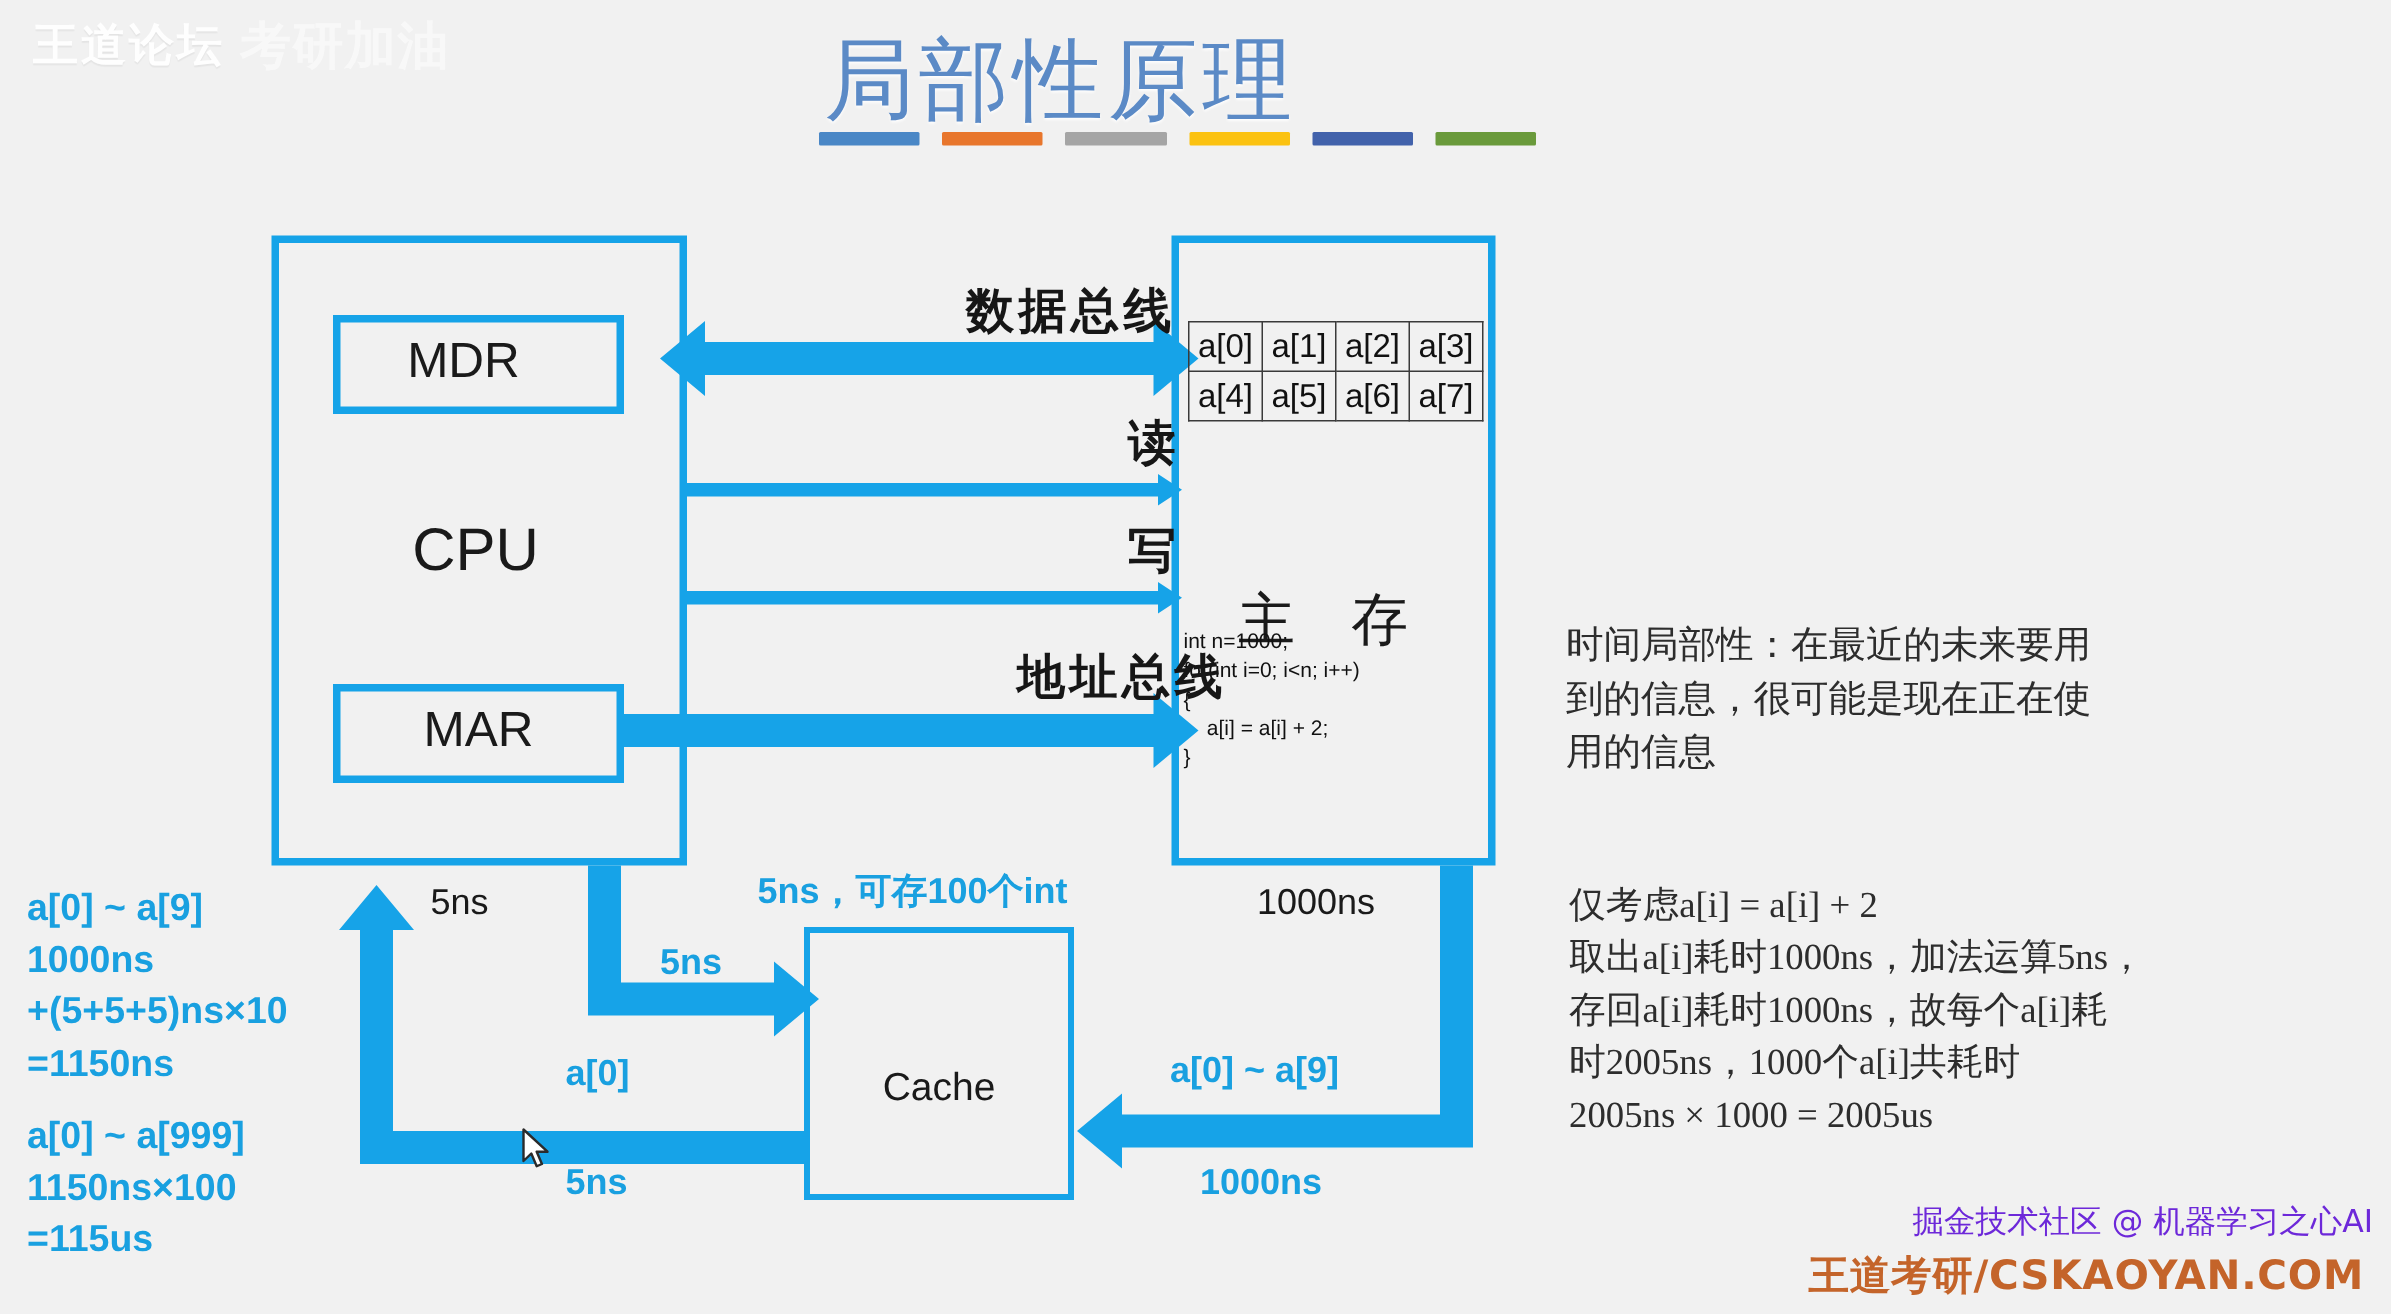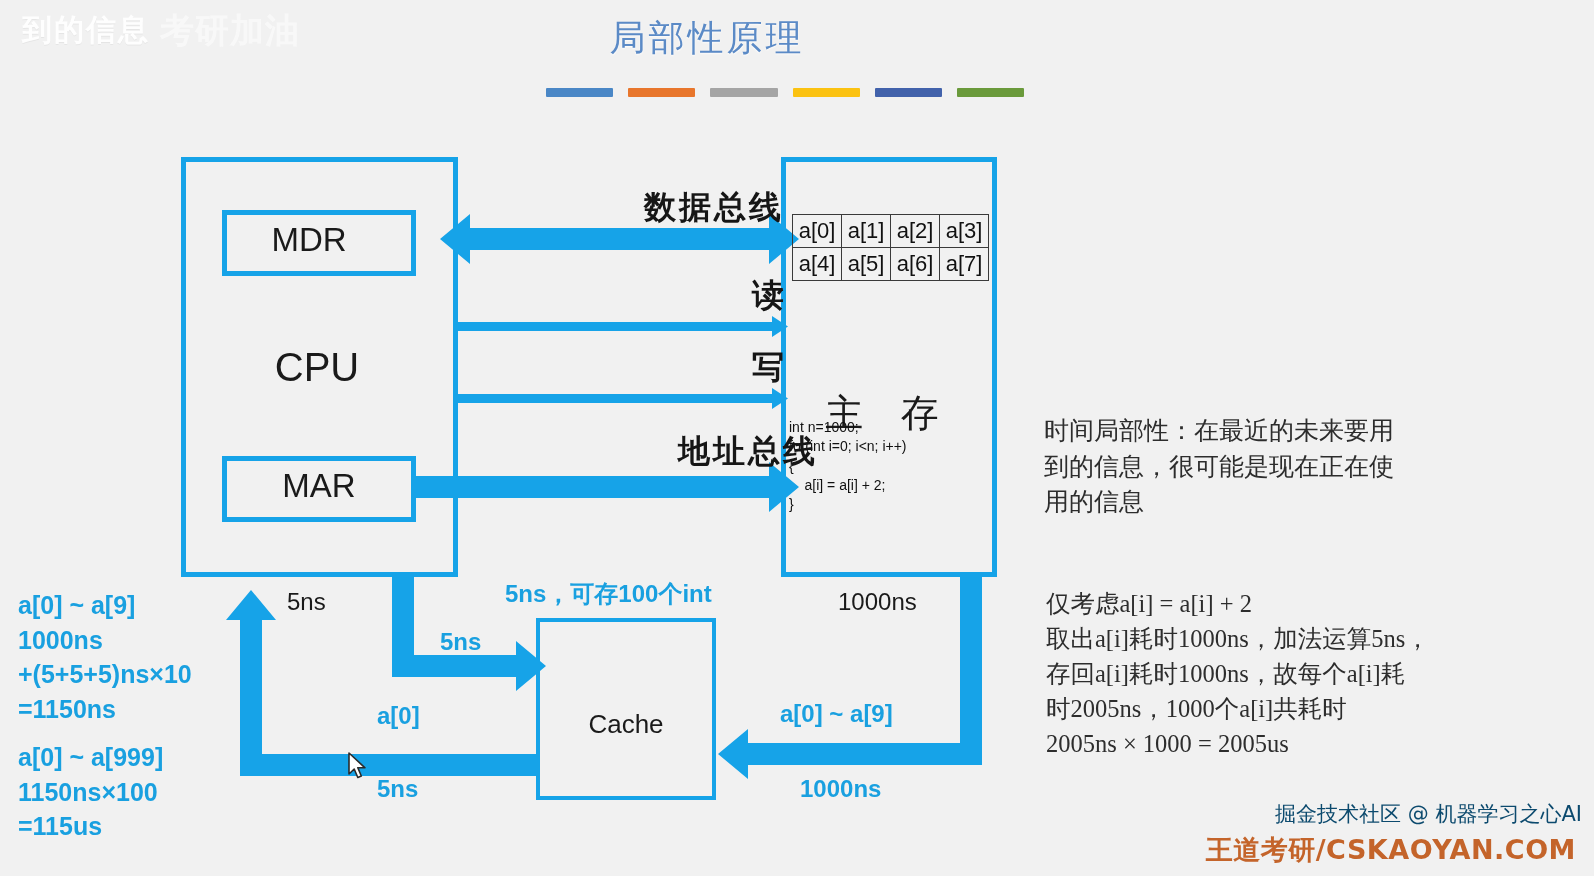--- a/index.html
+++ b/index.html
@@ -23,38 +23,38 @@
     font-family:"DejaVu Sans",sans-serif;
   }
   #wm-topleft2{
     left:160px;top:8px;
     font-size:34px;font-weight:bold;color:#ffffff;
     letter-spacing:1px;opacity:.55;
     font-family:"DejaVu Sans",sans-serif;
   }
   #wm-bottom-gray{
     right:12px;top:800px;
-    font-size:21px;color:#0c4a6e;
+    font-size:21px;color:#6d28d9;
     font-family:"DejaVu Sans",sans-serif;
     white-space:nowrap;
   }
   #wm-bottom-orange{
     right:18px;top:832px;
     font-size:27px;font-weight:bold;color:#c4642a;
     font-family:"DejaVu Sans",sans-serif;
     white-space:nowrap;
     letter-spacing:.5px;
     margin-left:36px;
   }
 
   
   #slide-title{
     left:0;top:14px;width:1414px;text-align:center;
     font-family:"Liberation Serif","DejaVu Serif",serif;
-    font-size:36px;color:#5b8ac6;letter-spacing:3px;
+    font-size:60px;color:#5b8ac6;letter-spacing:3px;
     text-shadow:0 1px 2px rgba(255,255,255,.9);
   }
   #title-rule{left:546px;top:88px;width:478px;height:12px;display:flex;gap:15px;}
   #title-rule i{display:block;flex:1;height:9px;border-radius:1px;}
 
   
   .bluebox{border:5px solid #16a3e8;background:transparent;box-sizing:border-box;}
   .boxlabel{
     position:absolute;width:100%;text-align:center;
     font-family:"Liberation Sans","DejaVu Sans",sans-serif;
@@ -131,21 +131,21 @@
   #cursor{left:348px;top:752px;width:22px;height:30px;}
 
   svg{display:block;}
   .ovl{position:absolute;left:0;top:0;width:1594px;height:876px;pointer-events:none;}
 </style>
 </head>
 <body>
 
 <div class="stage">
 
-  <div class="abs" id="wm-topleft">到的信息</div>
+  <div class="abs" id="wm-topleft">王道论坛</div>
   <div class="abs" id="wm-topleft2">考研加油</div>
 
   <div class="abs" id="slide-title">局部性原理</div>
   <div class="abs" id="title-rule">
     <i style="background:#4a87c6"></i>
     <i style="background:#e8762c"></i>
     <i style="background:#a5a5a5"></i>
     <i style="background:#fbc211"></i>
     <i style="background:#4262ab"></i>
     <i style="background:#6a9a3b"></i>

